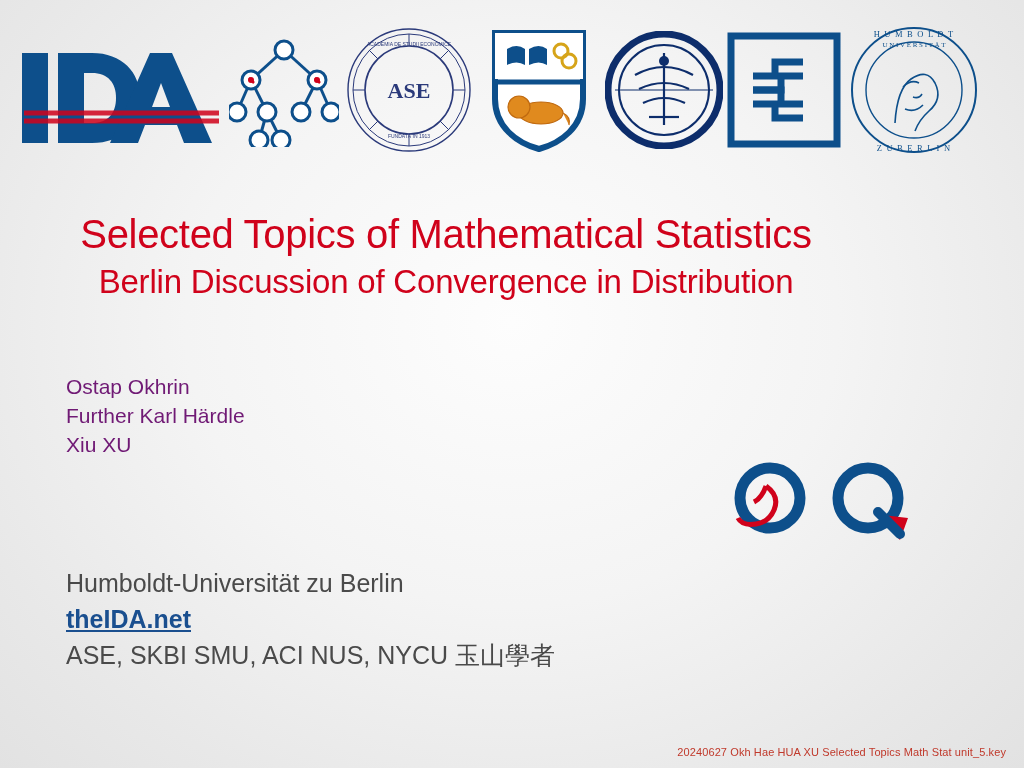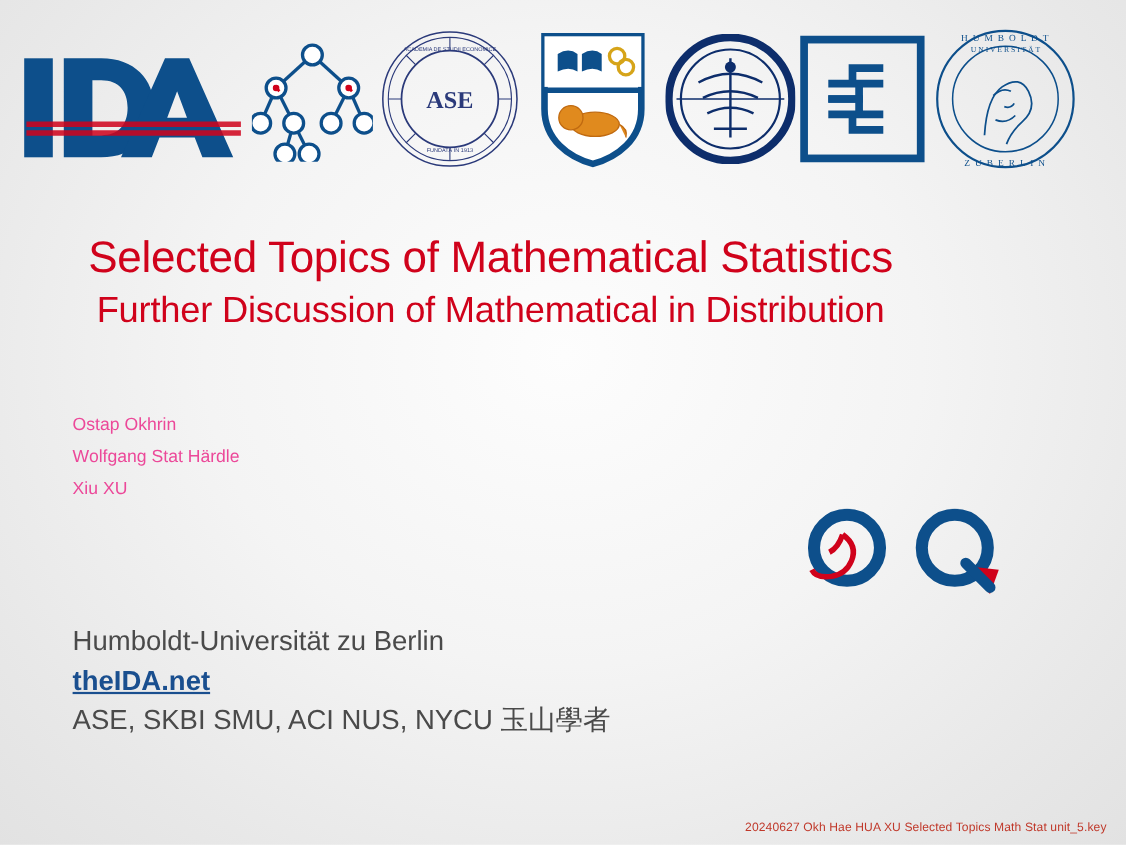--- a/index.html
+++ b/index.html
@@ -62,22 +62,22 @@
     font-weight: normal;
     letter-spacing: -0.2px;
     margin-top: 2px;
   }
 
   
   .authors {
     position: absolute;
     left: 66px;
     top: 372px;
-    color: #ec4899;
-    font-size: 16px;
+    color: #701a75;
+    font-size: 21px;
     line-height: 29px;
   }
 
   
   .affiliation {
     position: absolute;
     left: 66px;
     top: 565px;
     color: #4a4a4a;
     font-size: 25px;
@@ -241,26 +241,26 @@
         <path d="M66 74 q6 2 9 -3"></path>
         <path d="M58 86 q10 4 18 -4"></path>
       </g>
     </svg>
   </div>
 
 </div>
 
 <div class="title-block">
   <div class="main-title">Selected Topics of Mathematical Statistics</div>
-  <div class="sub-title">Further Discussion of Mathematical in Distribution</div>
+  <div class="sub-title">Berlin Discussion of Convergence in Distribution</div>
 </div>
 
 <div class="authors">
   <div>Ostap Okhrin</div>
-  <div>Wolfgang Stat Härdle</div>
+  <div>Further Karl Härdle</div>
   <div>Xiu XU</div>
 </div>
 
 <div class="qq-mark">
   <svg width="205" height="90" viewBox="0 0 205 90">
     <g fill="none" stroke="#0d4f8b" stroke-width="11">
       <circle cx="42" cy="36" r="30"></circle>
       <circle cx="140" cy="36" r="30"></circle>
     </g>
     <g stroke="#d0021b" stroke-width="5" fill="none">

